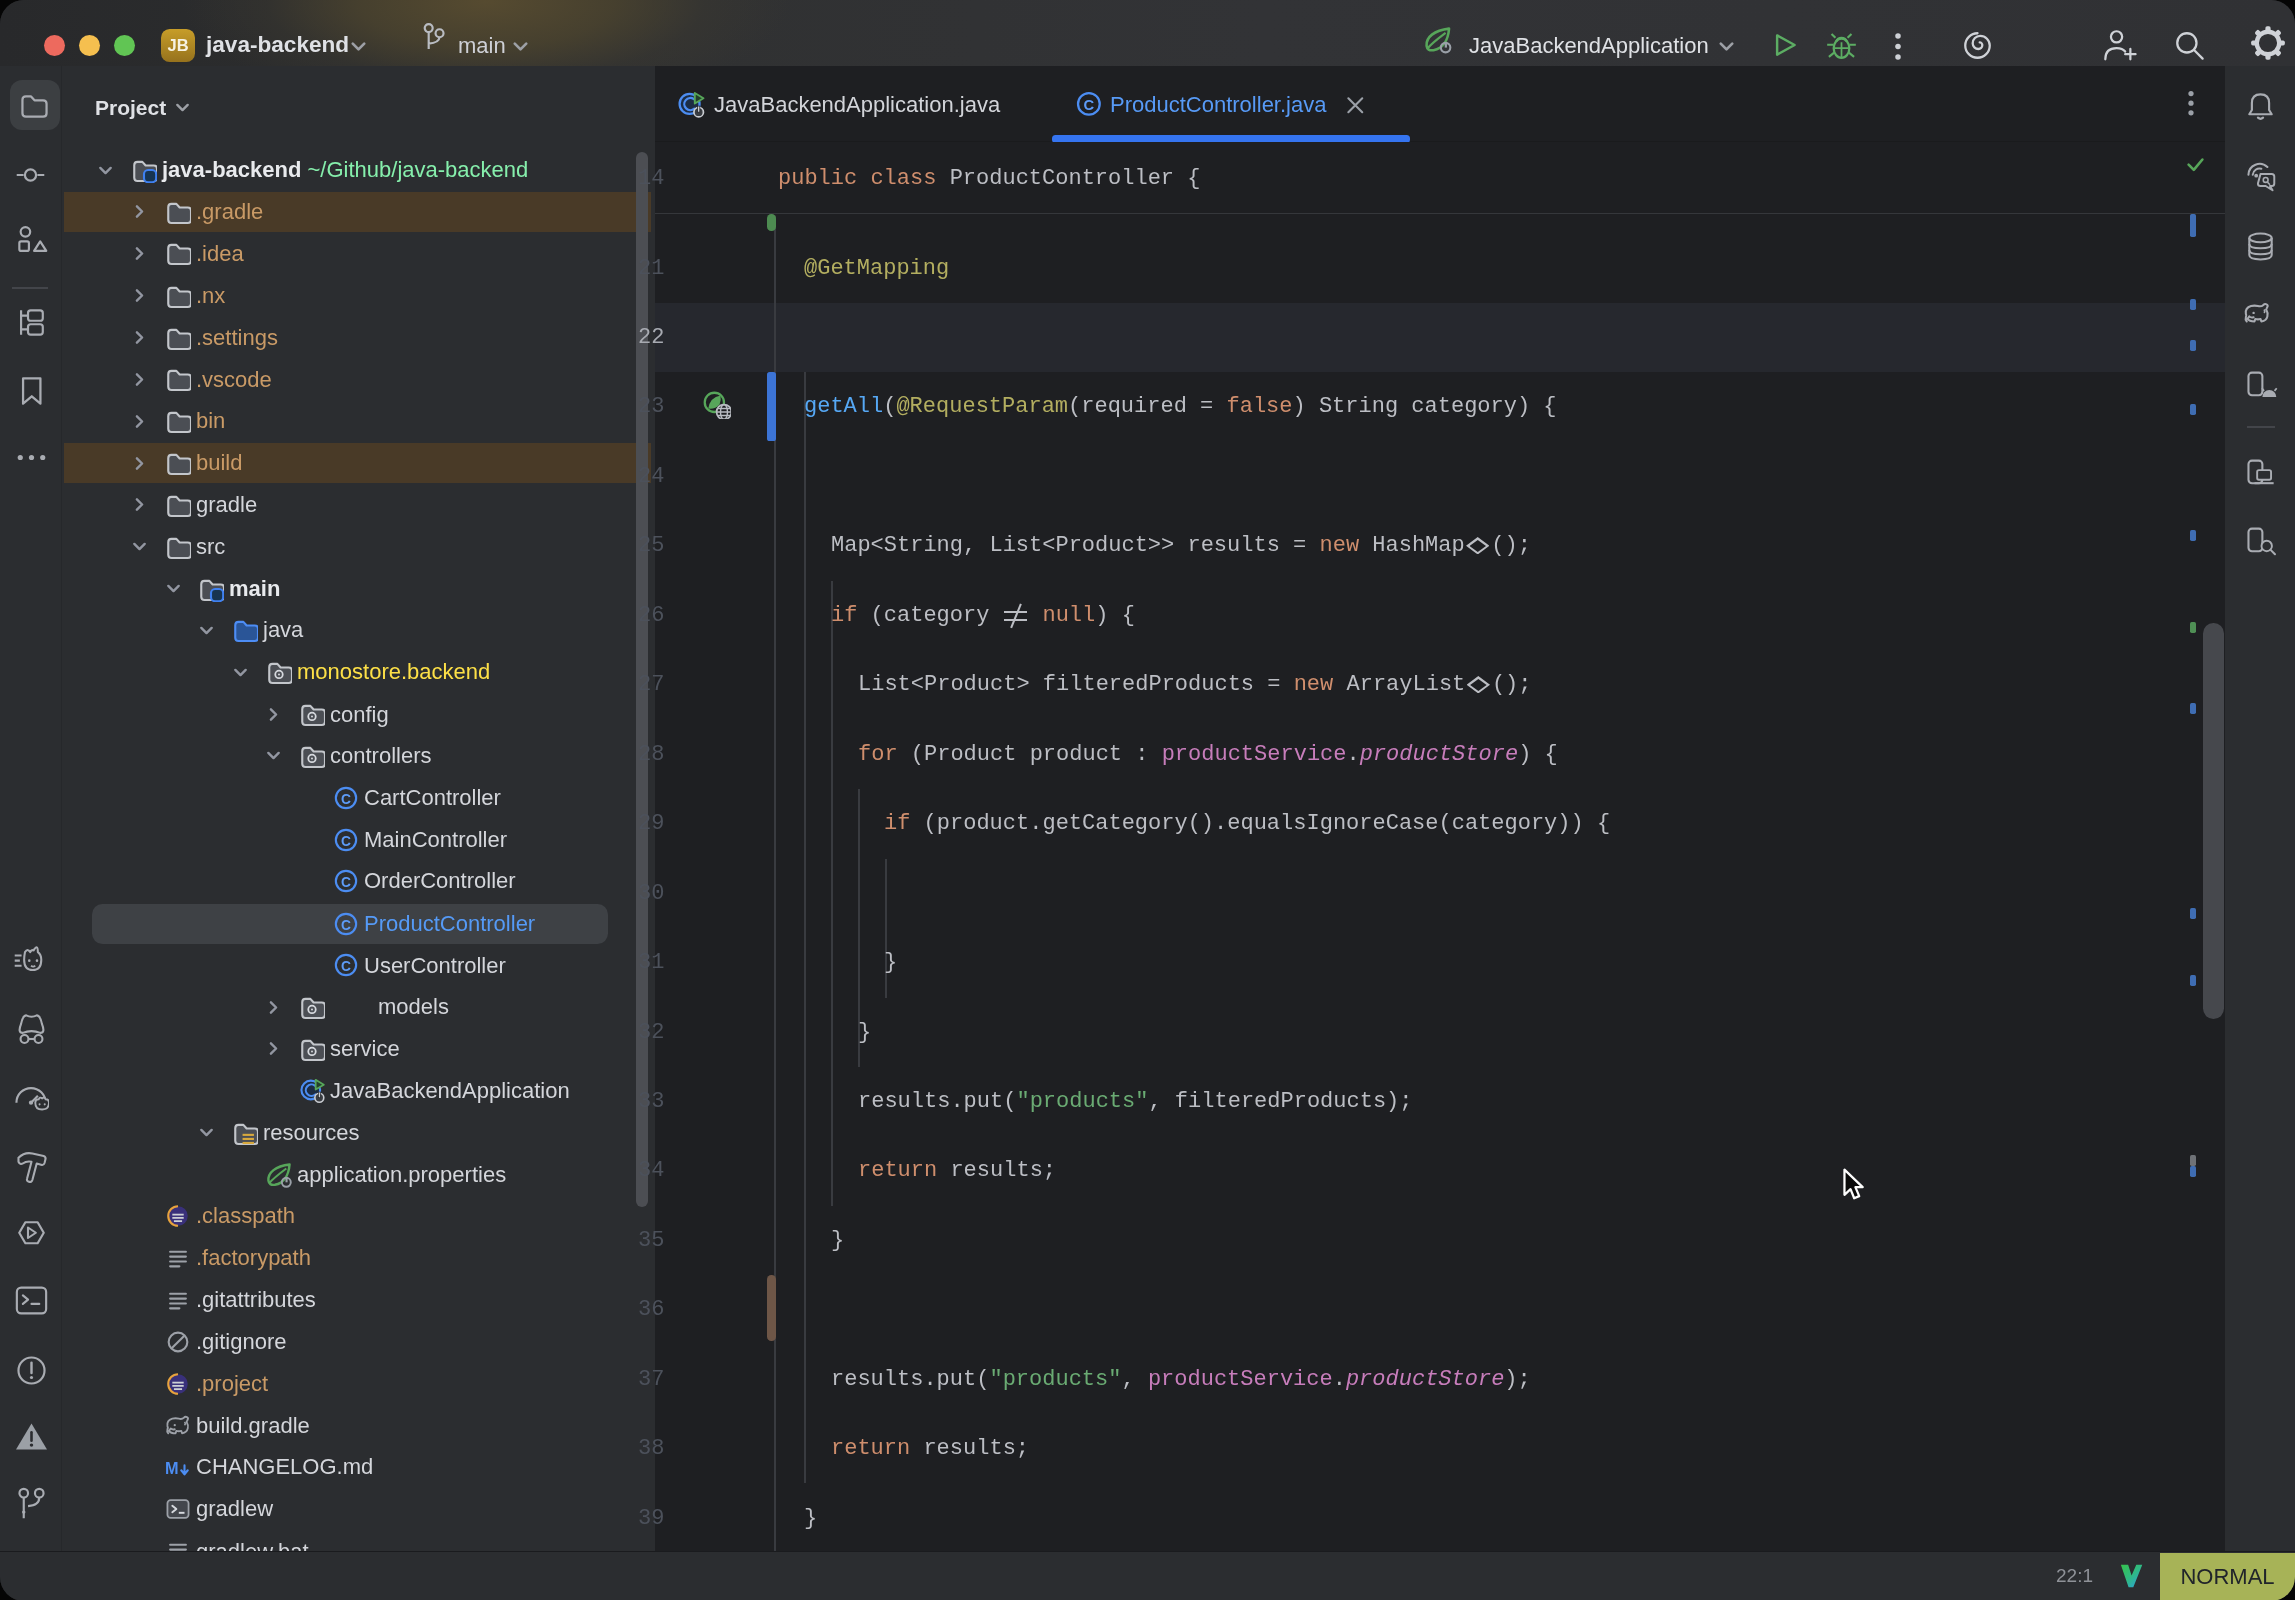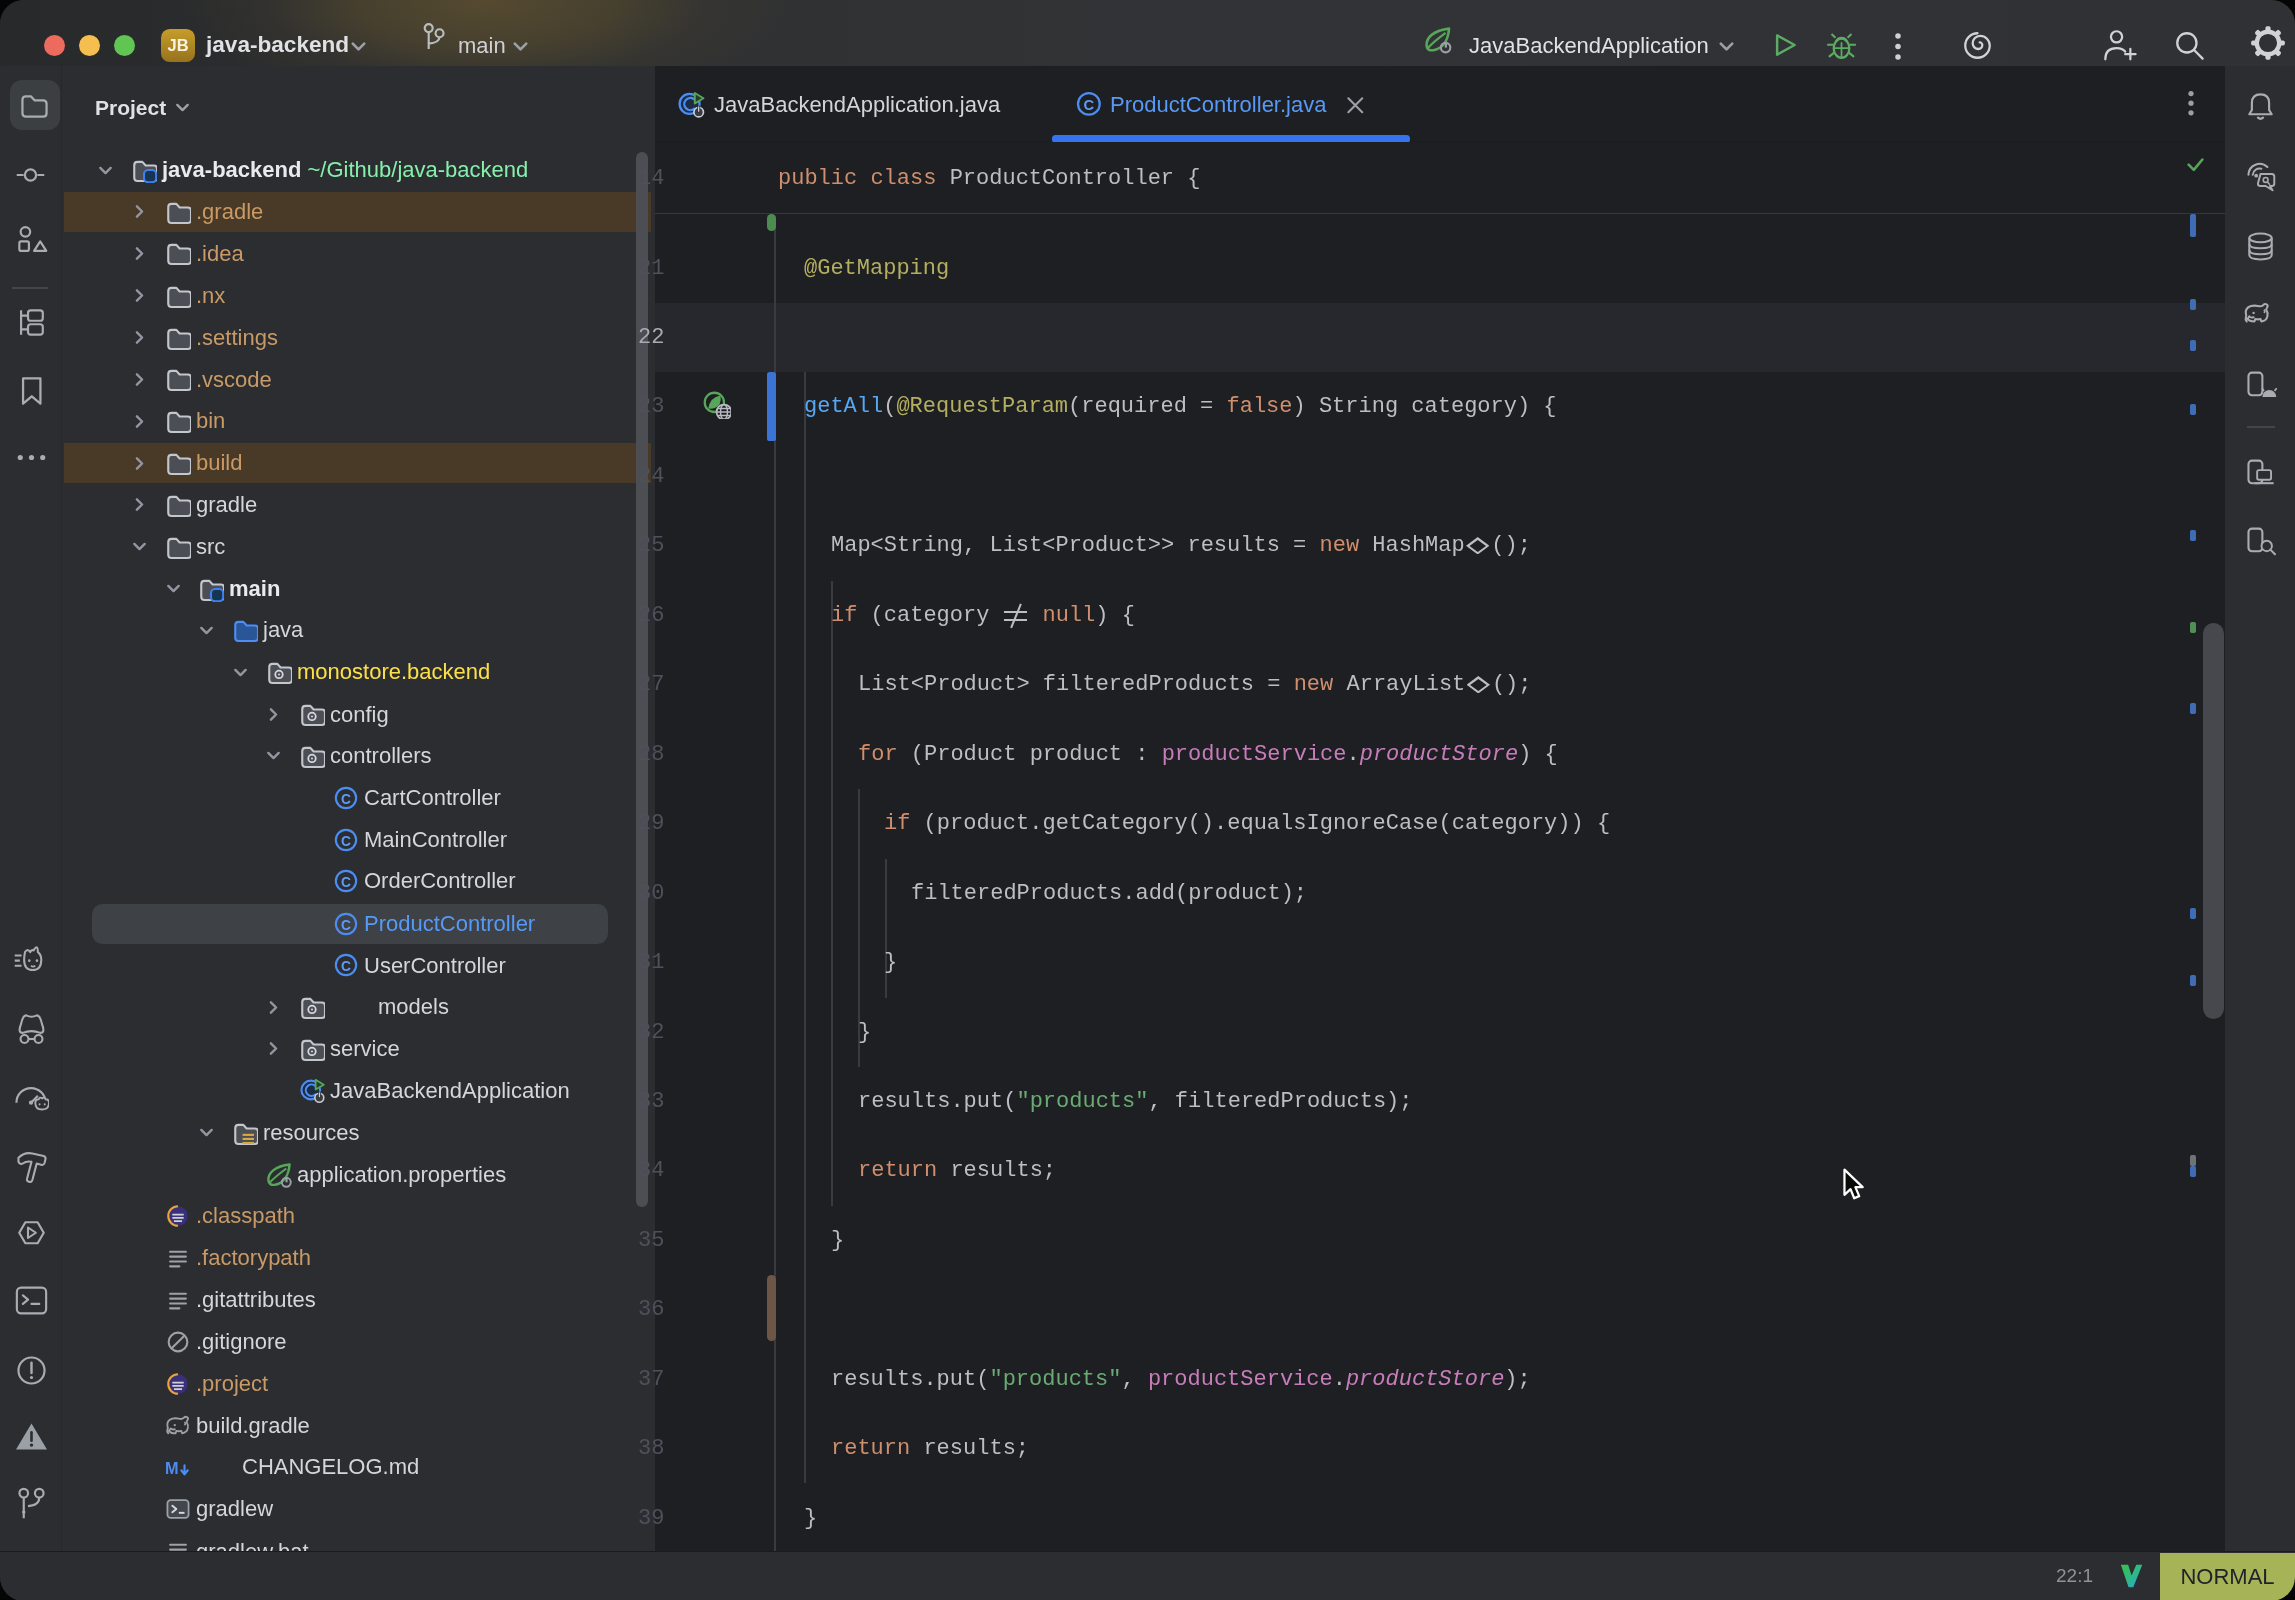--- a/index.html
+++ b/index.html
@@ -430,21 +430,21 @@
 <svg class="a" style="left:165px;top:1413px" width="26" height="26" viewBox="0 0 32 32">
       <path d="M4 25 q-2 -2 -1 -5 q1 -2 0 -4 q-1 -7 6 -9 q4 -1 8 0 q4 1 6 -1 q2 -2 4 -1 q2 1 1 3 l-1 2 q-1 1 0 2 q2 3 1 7 q-1 5 -7 6 l-1 -3 q-3 1 -6 0 l-1 3 q-6 0 -8 -3 l2 -3 q2 2 5 1" fill="none" stroke="#9da1a8" stroke-width="2.3" stroke-linejoin="round" stroke-linecap="round"></path>
       <circle cx="12" cy="15" r="1.4" fill="#9da1a8"></circle>
       <path d="M24 11 q2 2 0 4" fill="none" stroke="#9da1a8" stroke-width="1.8"></path>
     </svg>
 <div class="a trow" style="left:196px;top:1405px;color:#d4d6db;">build.gradle</div>
 <svg class="a" style="left:165px;top:1454px" width="26" height="26" viewBox="0 0 32 32">
       <text x="0" y="24" font-family="Liberation Sans" font-size="20" font-weight="bold" fill="#4c8df2">M</text>
       <path d="M24 14 v10 M20 20 l4 5 l4 -5" fill="none" stroke="#4c8df2" stroke-width="2.6" stroke-linecap="round" stroke-linejoin="round"></path>
     </svg>
-<div class="a trow" style="left:196px;top:1446px;color:#d4d6db;margin-left:46px;">CHANGELOG.md</div>
+<div class="a trow" style="left:196px;top:1446px;color:#d4d6db;">CHANGELOG.md</div>
 <svg class="a" style="left:165px;top:1496px" width="26" height="26" viewBox="0 0 32 32">
       <rect x="3" y="5" width="26" height="22" rx="4" fill="#43464c" stroke="#9da1a8" stroke-width="2.2"></rect>
       <path d="M9 12 l5 4 l-5 4" fill="none" stroke="#d6d9de" stroke-width="2.4" stroke-linecap="round" stroke-linejoin="round"></path>
       <rect x="17" y="19.5" width="7" height="2.4" fill="#d6d9de"></rect>
     </svg>
 <div class="a trow" style="left:196px;top:1488px;color:#d4d6db;">gradlew</div>
 <svg class="a" style="left:165px;top:1538px" width="26" height="26" viewBox="0 0 32 32">
       <rect x="5" y="7" width="22" height="2.6" rx="1.3" fill="#9da1a8"></rect>
       <rect x="5" y="13" width="22" height="2.6" rx="1.3" fill="#9da1a8"></rect>
       <rect x="5" y="19" width="22" height="2.6" rx="1.3" fill="#9da1a8"></rect>
@@ -497,21 +497,20 @@
 <div class="a mono" style="left:831px;top:511px">Map&lt;String, List&lt;Product&gt;&gt; results = <span class="k">new</span> HashMap<span class="dia"><i></i><b></b></span>();</div>
 <div class="a lnum" style="left:638px;top:581px;color:#4c515b">26</div>
 <div class="a mono" style="left:831px;top:581px"><span class="k">if</span> (category <span class="neq"><i class="b1"></i><i class="b2"></i><i class="sl"></i></span> <span class="k">null</span>) {</div>
 <div class="a lnum" style="left:638px;top:650px;color:#4c515b">27</div>
 <div class="a mono" style="left:858px;top:650px">List&lt;Product&gt; filteredProducts = <span class="k">new</span> ArrayList<span class="dia"><i></i><b></b></span>();</div>
 <div class="a lnum" style="left:638px;top:720px;color:#4c515b">28</div>
 <div class="a mono" style="left:858px;top:720px"><span class="k">for</span> (Product product : <span class="f">productService</span>.<span class="fi">productStore</span>) {</div>
 <div class="a lnum" style="left:638px;top:789px;color:#4c515b">29</div>
 <div class="a mono" style="left:884px;top:789px"><span class="k">if</span> (product.getCategory().equalsIgnoreCase(category)) {</div>
 <div class="a lnum" style="left:638px;top:859px;color:#4c515b">30</div>
-<div class="a mono" style="left:911px;top:859px">filteredProducts.add(product);</div>
 <div class="a lnum" style="left:638px;top:928px;color:#4c515b">31</div>
 <div class="a mono" style="left:884px;top:928px">}</div>
 <div class="a lnum" style="left:638px;top:998px;color:#4c515b">32</div>
 <div class="a mono" style="left:858px;top:998px">}</div>
 <div class="a lnum" style="left:638px;top:1067px;color:#4c515b">33</div>
 <div class="a mono" style="left:858px;top:1067px">results.put(<span class="s">"products"</span>, filteredProducts);</div>
 <div class="a lnum" style="left:638px;top:1136px;color:#4c515b">34</div>
 <div class="a mono" style="left:858px;top:1136px"><span class="k">return</span> results;</div>
 <div class="a lnum" style="left:638px;top:1206px;color:#4c515b">35</div>
 <div class="a mono" style="left:831px;top:1206px">}</div>

